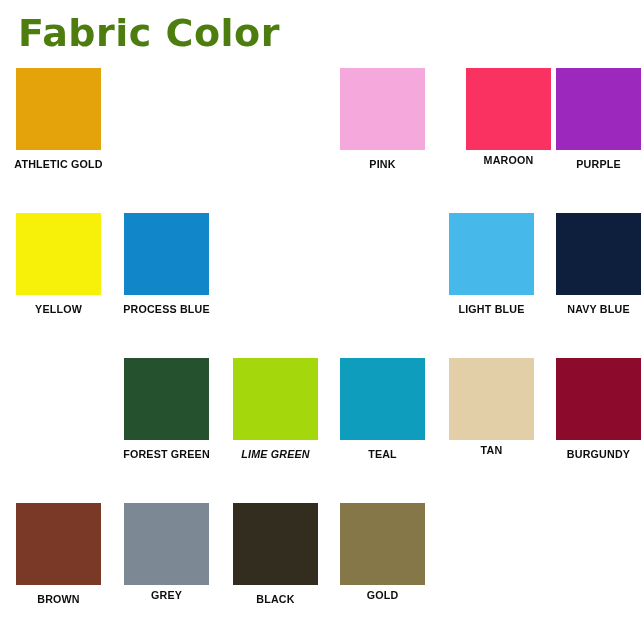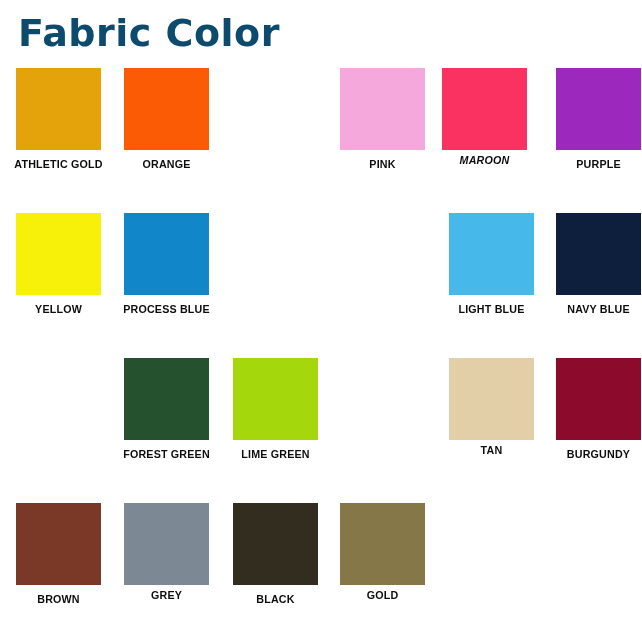--- a/index.html
+++ b/index.html
@@ -86,37 +86,33 @@
   }
 
   
   .swatch-label.raised { top: 92px; }
 </style>
 </head>
 <body>
 
 <div id="page-root">
 
-  <div class="page-title" style="color: #0c4a6e;">Fabric Color</div>
+  <div class="page-title" style="color: #4d7c0f;">Fabric Color</div>
 
   <div class="swatch-grid">
       <div class="swatch-row">
         <div class="swatch-cell" style="left: 8px;">
           <div class="swatch-chip" style="background: rgb(229, 163, 11);"></div>
           <div class="swatch-label">ATHLETIC GOLD</div>
         </div>
-        <div class="swatch-cell" style="left: 116px;">
-          <div class="swatch-chip" style="background: rgb(251, 91, 4);"></div>
-          <div class="swatch-label">ORANGE</div>
-        </div>
         <div class="swatch-cell" style="left: 332px;">
           <div class="swatch-chip" style="background: rgb(244, 168, 220);"></div>
           <div class="swatch-label">PINK</div>
         </div>
-        <div class="swatch-cell" style="left: 434px; font-style: italic;">
+        <div class="swatch-cell" style="left: 458px;">
           <div class="swatch-chip" style="background: rgb(250, 50, 98);"></div>
           <div class="swatch-label raised">MAROON</div>
         </div>
         <div class="swatch-cell" style="left: 548px;">
           <div class="swatch-chip" style="background: rgb(156, 40, 190);"></div>
           <div class="swatch-label">PURPLE</div>
         </div>
       </div>
       <div class="swatch-row">
         <div class="swatch-cell" style="left: 8px;">
@@ -134,23 +130,27 @@
         <div class="swatch-cell" style="left: 548px;">
           <div class="swatch-chip" style="background: rgb(13, 31, 60);"></div>
           <div class="swatch-label">NAVY BLUE</div>
         </div>
       </div>
       <div class="swatch-row">
         <div class="swatch-cell" style="left: 116px;">
           <div class="swatch-chip" style="background: rgb(37, 81, 47);"></div>
           <div class="swatch-label">FOREST GREEN</div>
         </div>
-        <div class="swatch-cell" style="left: 225px;">
+        <div class="swatch-cell" style="left: 225px; font-style: italic;">
           <div class="swatch-chip" style="background: rgb(164, 216, 12);"></div>
           <div class="swatch-label">LIME GREEN</div>
+        </div>
+        <div class="swatch-cell" style="left: 332px;">
+          <div class="swatch-chip" style="background: rgb(14, 157, 188);"></div>
+          <div class="swatch-label">TEAL</div>
         </div>
         <div class="swatch-cell" style="left: 441px;">
           <div class="swatch-chip" style="background: rgb(226, 207, 168);"></div>
           <div class="swatch-label raised">TAN</div>
         </div>
         <div class="swatch-cell" style="left: 548px;">
           <div class="swatch-chip" style="background: rgb(140, 10, 44);"></div>
           <div class="swatch-label">BURGUNDY</div>
         </div>
       </div>

